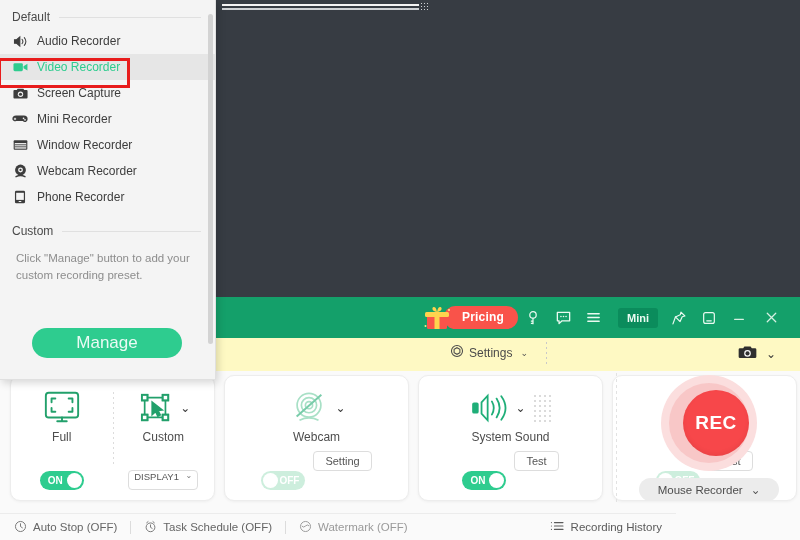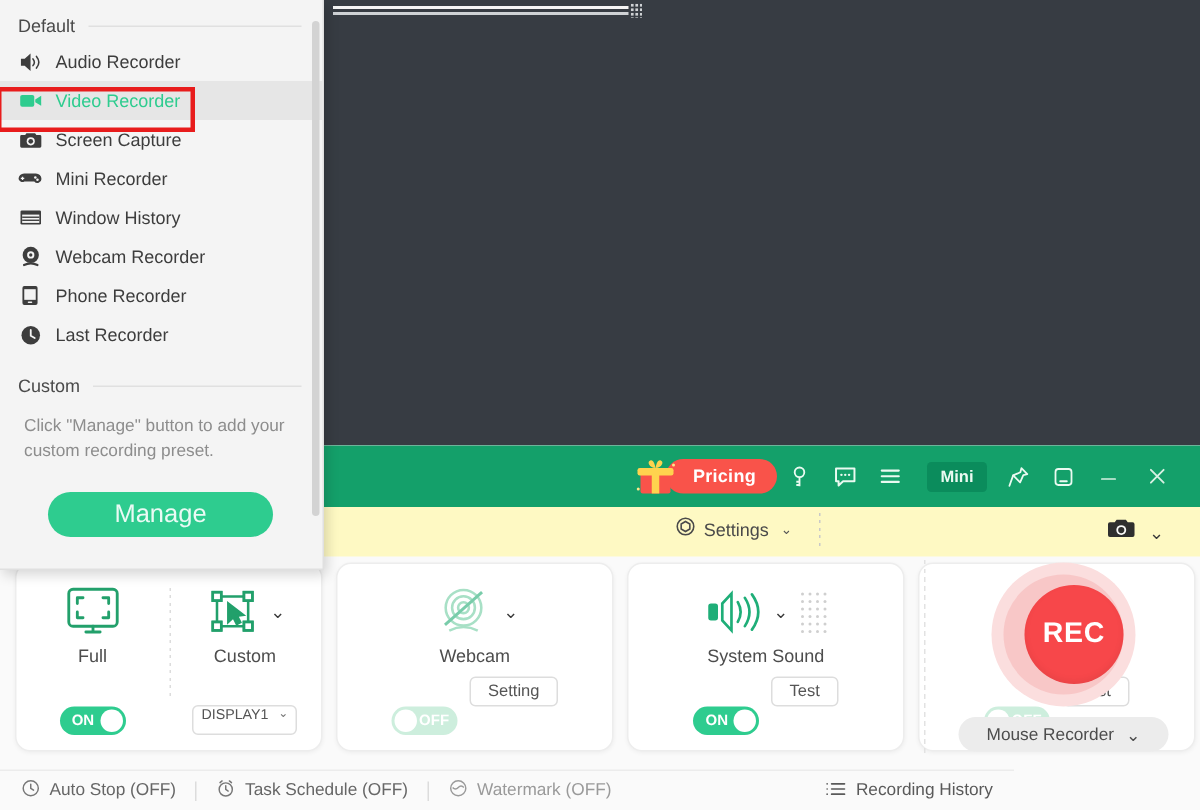--- a/index.html
+++ b/index.html
@@ -599,21 +599,21 @@
 
   <div class="pp-item">
     <span class="pp-ico">
       <svg viewBox="0 0 16 13" width="15" height="12">
         <rect x=".6" y="1.4" width="14.8" height="10.2" rx="1" fill="#3d3d3d"></rect>
         <rect x="1.8" y="4.4" width="12.4" height="6" fill="#f4f4f4"></rect>
         <rect x="1.8" y="5.8" width="12.4" height="1" fill="#3d3d3d"></rect>
         <rect x="1.8" y="8" width="12.4" height="1" fill="#3d3d3d"></rect>
       </svg>
     </span>
-    <span>Window History</span>
+    <span>Window Recorder</span>
   </div>
 
   <div class="pp-item">
     <span class="pp-ico">
       <svg viewBox="0 0 16 15" width="15" height="14">
         <circle cx="8" cy="6.4" r="5.8" fill="#3d3d3d"></circle>
         <circle cx="8" cy="6.4" r="2.6" fill="#f4f4f4"></circle>
         <circle cx="8" cy="6.4" r="1.2" fill="#3d3d3d"></circle>
         <path d="M3.2 13.6 q4.8 -2.4 9.6 0" stroke="#3d3d3d" stroke-width="1.5" fill="none" stroke-linecap="round"></path>
       </svg>
@@ -625,29 +625,20 @@
     <span class="pp-ico">
       <svg viewBox="0 0 12 15" width="12" height="14">
         <rect x=".6" y=".8" width="10.8" height="13.4" rx="1.4" fill="#3d3d3d"></rect>
         <rect x="1.9" y="3" width="8.2" height="7.6" fill="#f4f4f4"></rect>
         <rect x="4.4" y="11.8" width="3.2" height="1" rx=".5" fill="#f4f4f4"></rect>
       </svg>
     </span>
     <span>Phone Recorder</span>
   </div>
 
-  <div class="pp-item">
-    <span class="pp-ico">
-      <svg viewBox="0 0 16 16" width="15" height="15">
-        <circle cx="8" cy="8" r="6.6" fill="#3d3d3d"></circle>
-        <path d="M8 4.2 V8.3 L10.8 9.9" stroke="#f4f4f4" stroke-width="1.3" fill="none" stroke-linecap="round"></path>
-      </svg>
-    </span>
-    <span>Last Recorder</span>
-  </div>
 
   <div class="pp-section" style="padding-top:14px;">
     <span>Custom</span>
     <span class="rule"></span>
   </div>
 
   <div class="pp-custom-text">Click "Manage" button to add your custom recording preset.</div>
 
   <div class="manage-btn">Manage</div>
 

